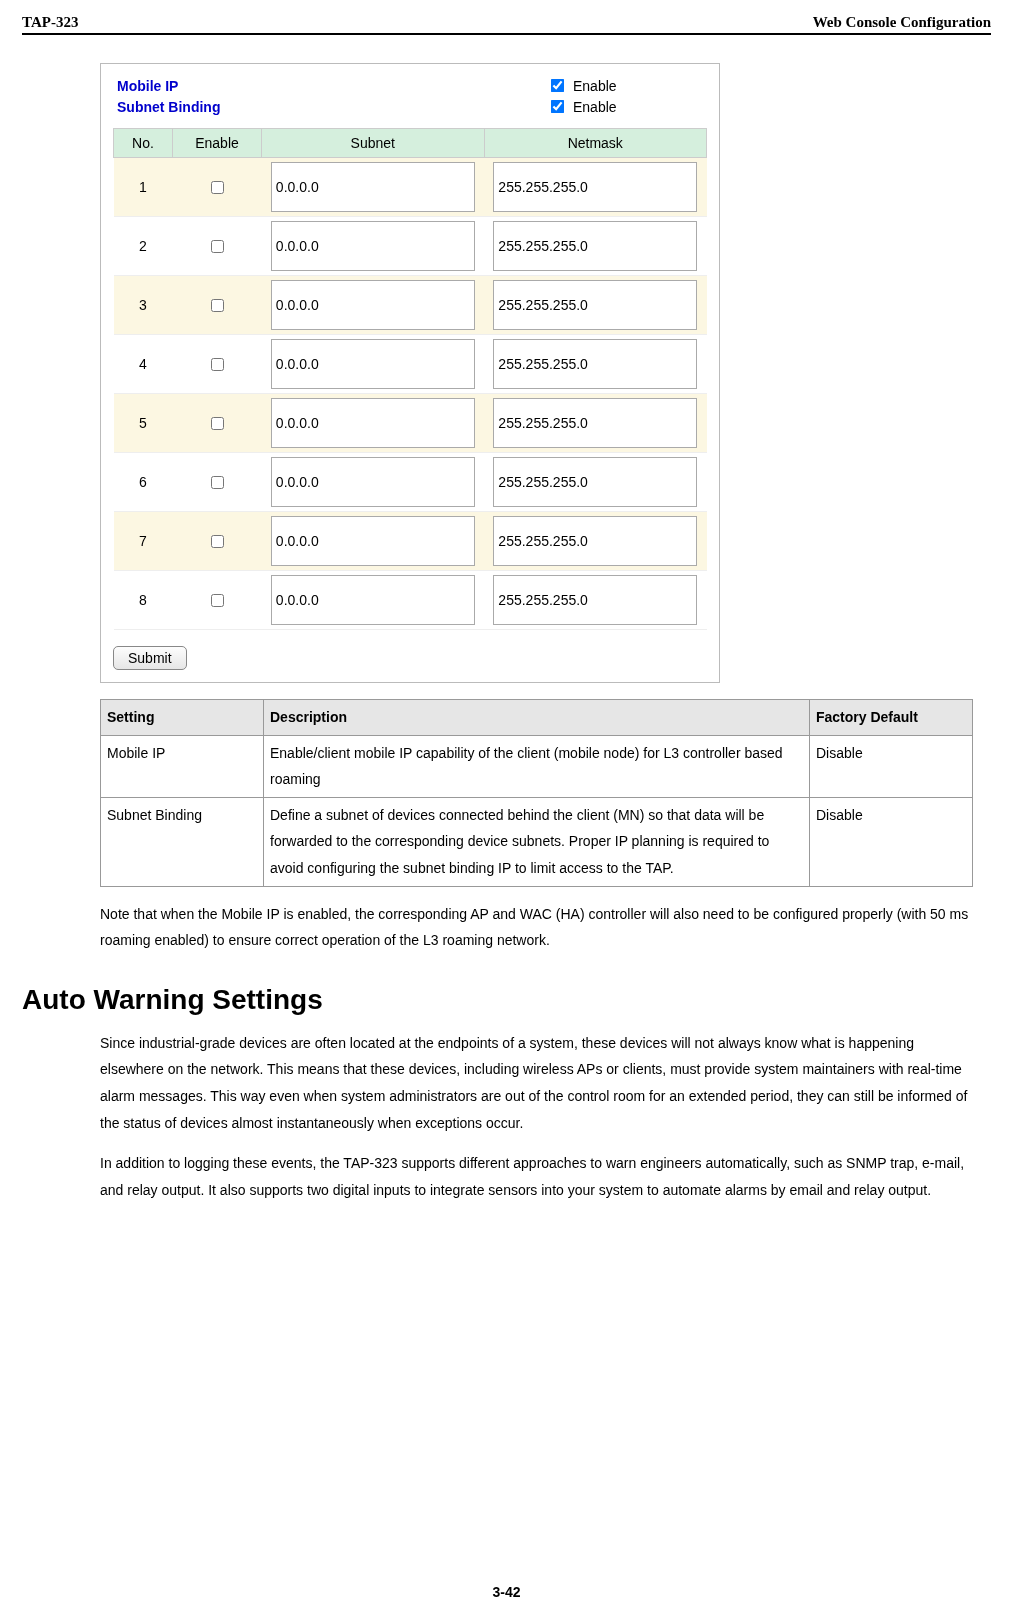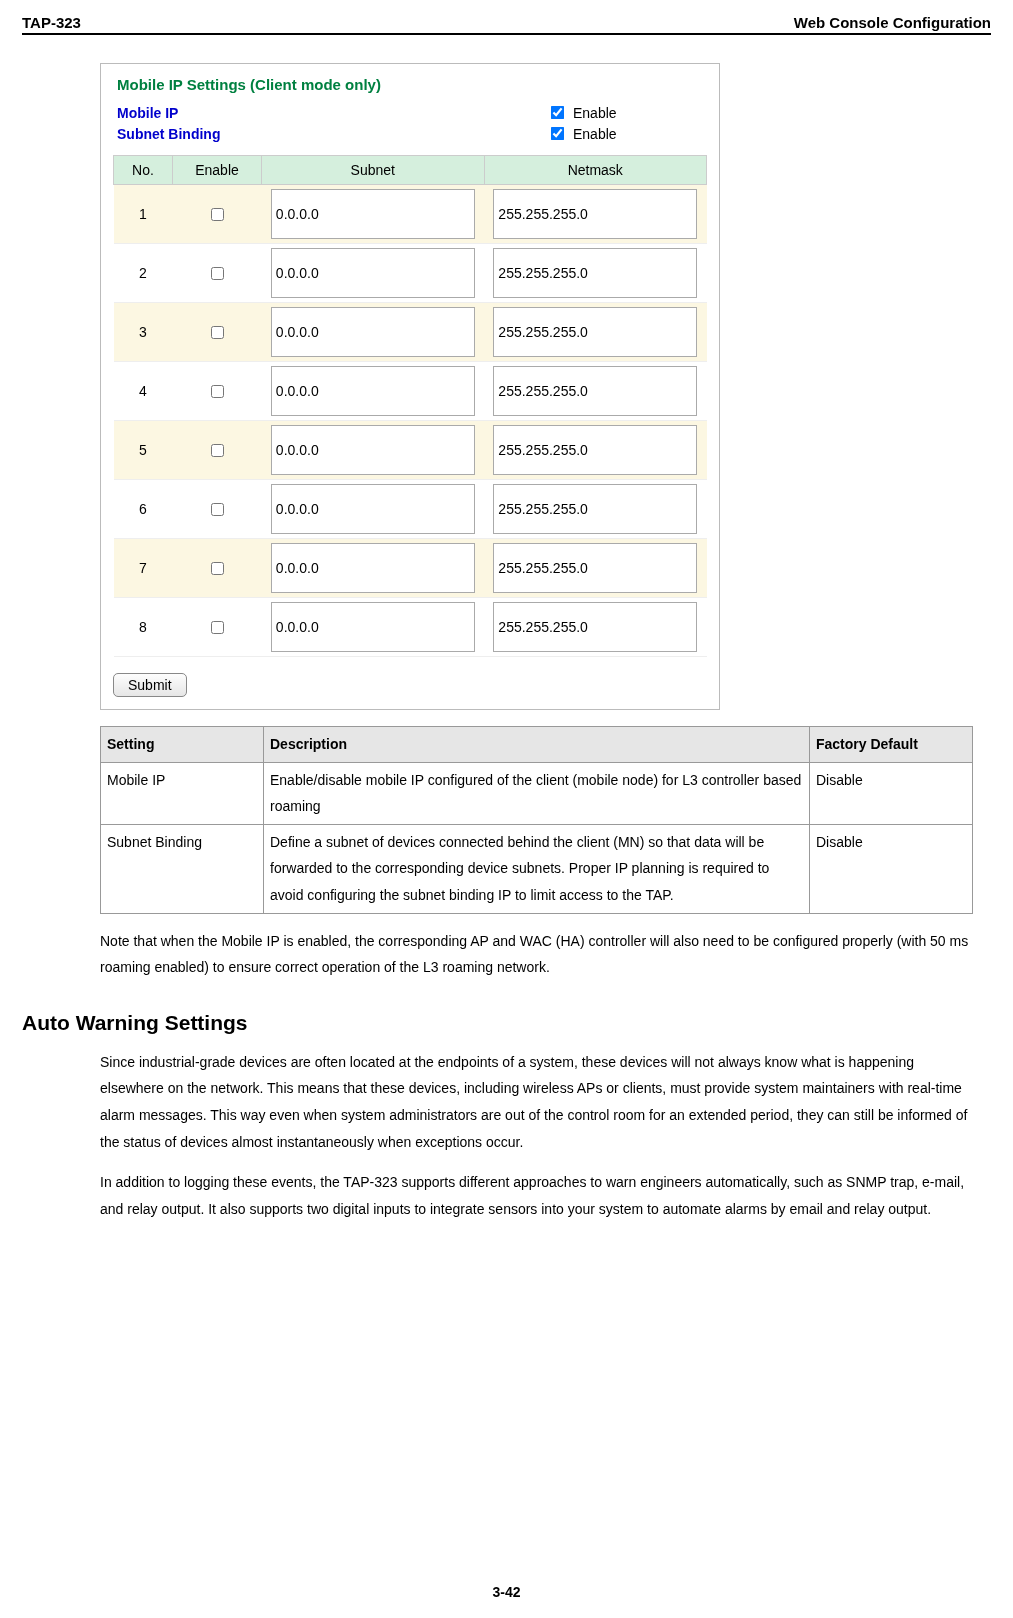--- a/index.html
+++ b/index.html
@@ -13,20 +13,21 @@
     box-sizing: border-box;
   }
   .page-header {
     display: flex;
     justify-content: space-between;
     font-weight: bold;
     font-size: 15px;
     padding-bottom: 2px;
     border-bottom: 2px solid #000;
     margin-bottom: 28px;
+    font-family: Liberation Serif, serif;
   }
   .content {
     margin-left: 78px;
     margin-right: 18px;
   }
   
   .config-box {
     width: 620px;
     border: 1px solid #bbb;
     padding: 10px 12px 12px 12px;
@@ -104,21 +105,21 @@
     background: #e6e6e6;
     font-weight: bold;
   }
   .desc-tbl th:nth-child(1), .desc-tbl td:nth-child(1){ width: 150px; }
   .desc-tbl th:nth-child(3), .desc-tbl td:nth-child(3){ width: 150px; margin-top: 13px; }
   .note {
     margin: 14px 0 30px 0;
     line-height: 1.9;
   }
   h1.section {
-    font-size: 21px;
+    font-size: 28px;
     font-weight: bold;
     margin: 14px 0 12px -78px;
     font-family: Verdana, Arial, sans-serif;
   }
   .para {
     line-height: 1.9;
     margin-bottom: 14px;
   }
   .page-num {
     position: fixed;
@@ -132,21 +133,20 @@
 <body>
 
 <div class="page-header">
   <span>TAP-323</span>
   <span>Web Console Configuration</span>
 </div>
 
 <div class="content">
 
   <div class="config-box">
-    <div class="config-title">Mobile IP Settings  (Client mode only)</div>
 
     <div class="toggle-row">
       <span class="lbl">Mobile IP</span>
       <span class="ctl">
         <input type="checkbox" checked="" style="">
         <span>Enable</span>
       </span>
     </div>
     <div class="toggle-row">
       <span class="lbl">Subnet Binding</span>
@@ -224,21 +224,21 @@
     <thead>
       <tr>
         <th>Setting</th>
         <th>Description</th>
         <th>Factory Default</th>
       </tr>
     </thead>
     <tbody id="desc-body">
         <tr>
           <td>Mobile IP</td>
-          <td>Enable/disable mobile IP configured of the client (mobile node) for L3 controller based roaming</td>
+          <td>Enable/client mobile IP capability of the client (mobile node) for L3 controller based roaming</td>
           <td>Disable</td>
         </tr>
         <tr>
           <td>Subnet Binding</td>
           <td>Define a subnet of devices connected behind the client (MN) so that data will be forwarded to the corresponding device subnets. Proper IP planning is required to avoid configuring the subnet binding IP to limit access to the TAP.</td>
           <td>Disable</td>
         </tr>
       </tbody>
   </table>
 

